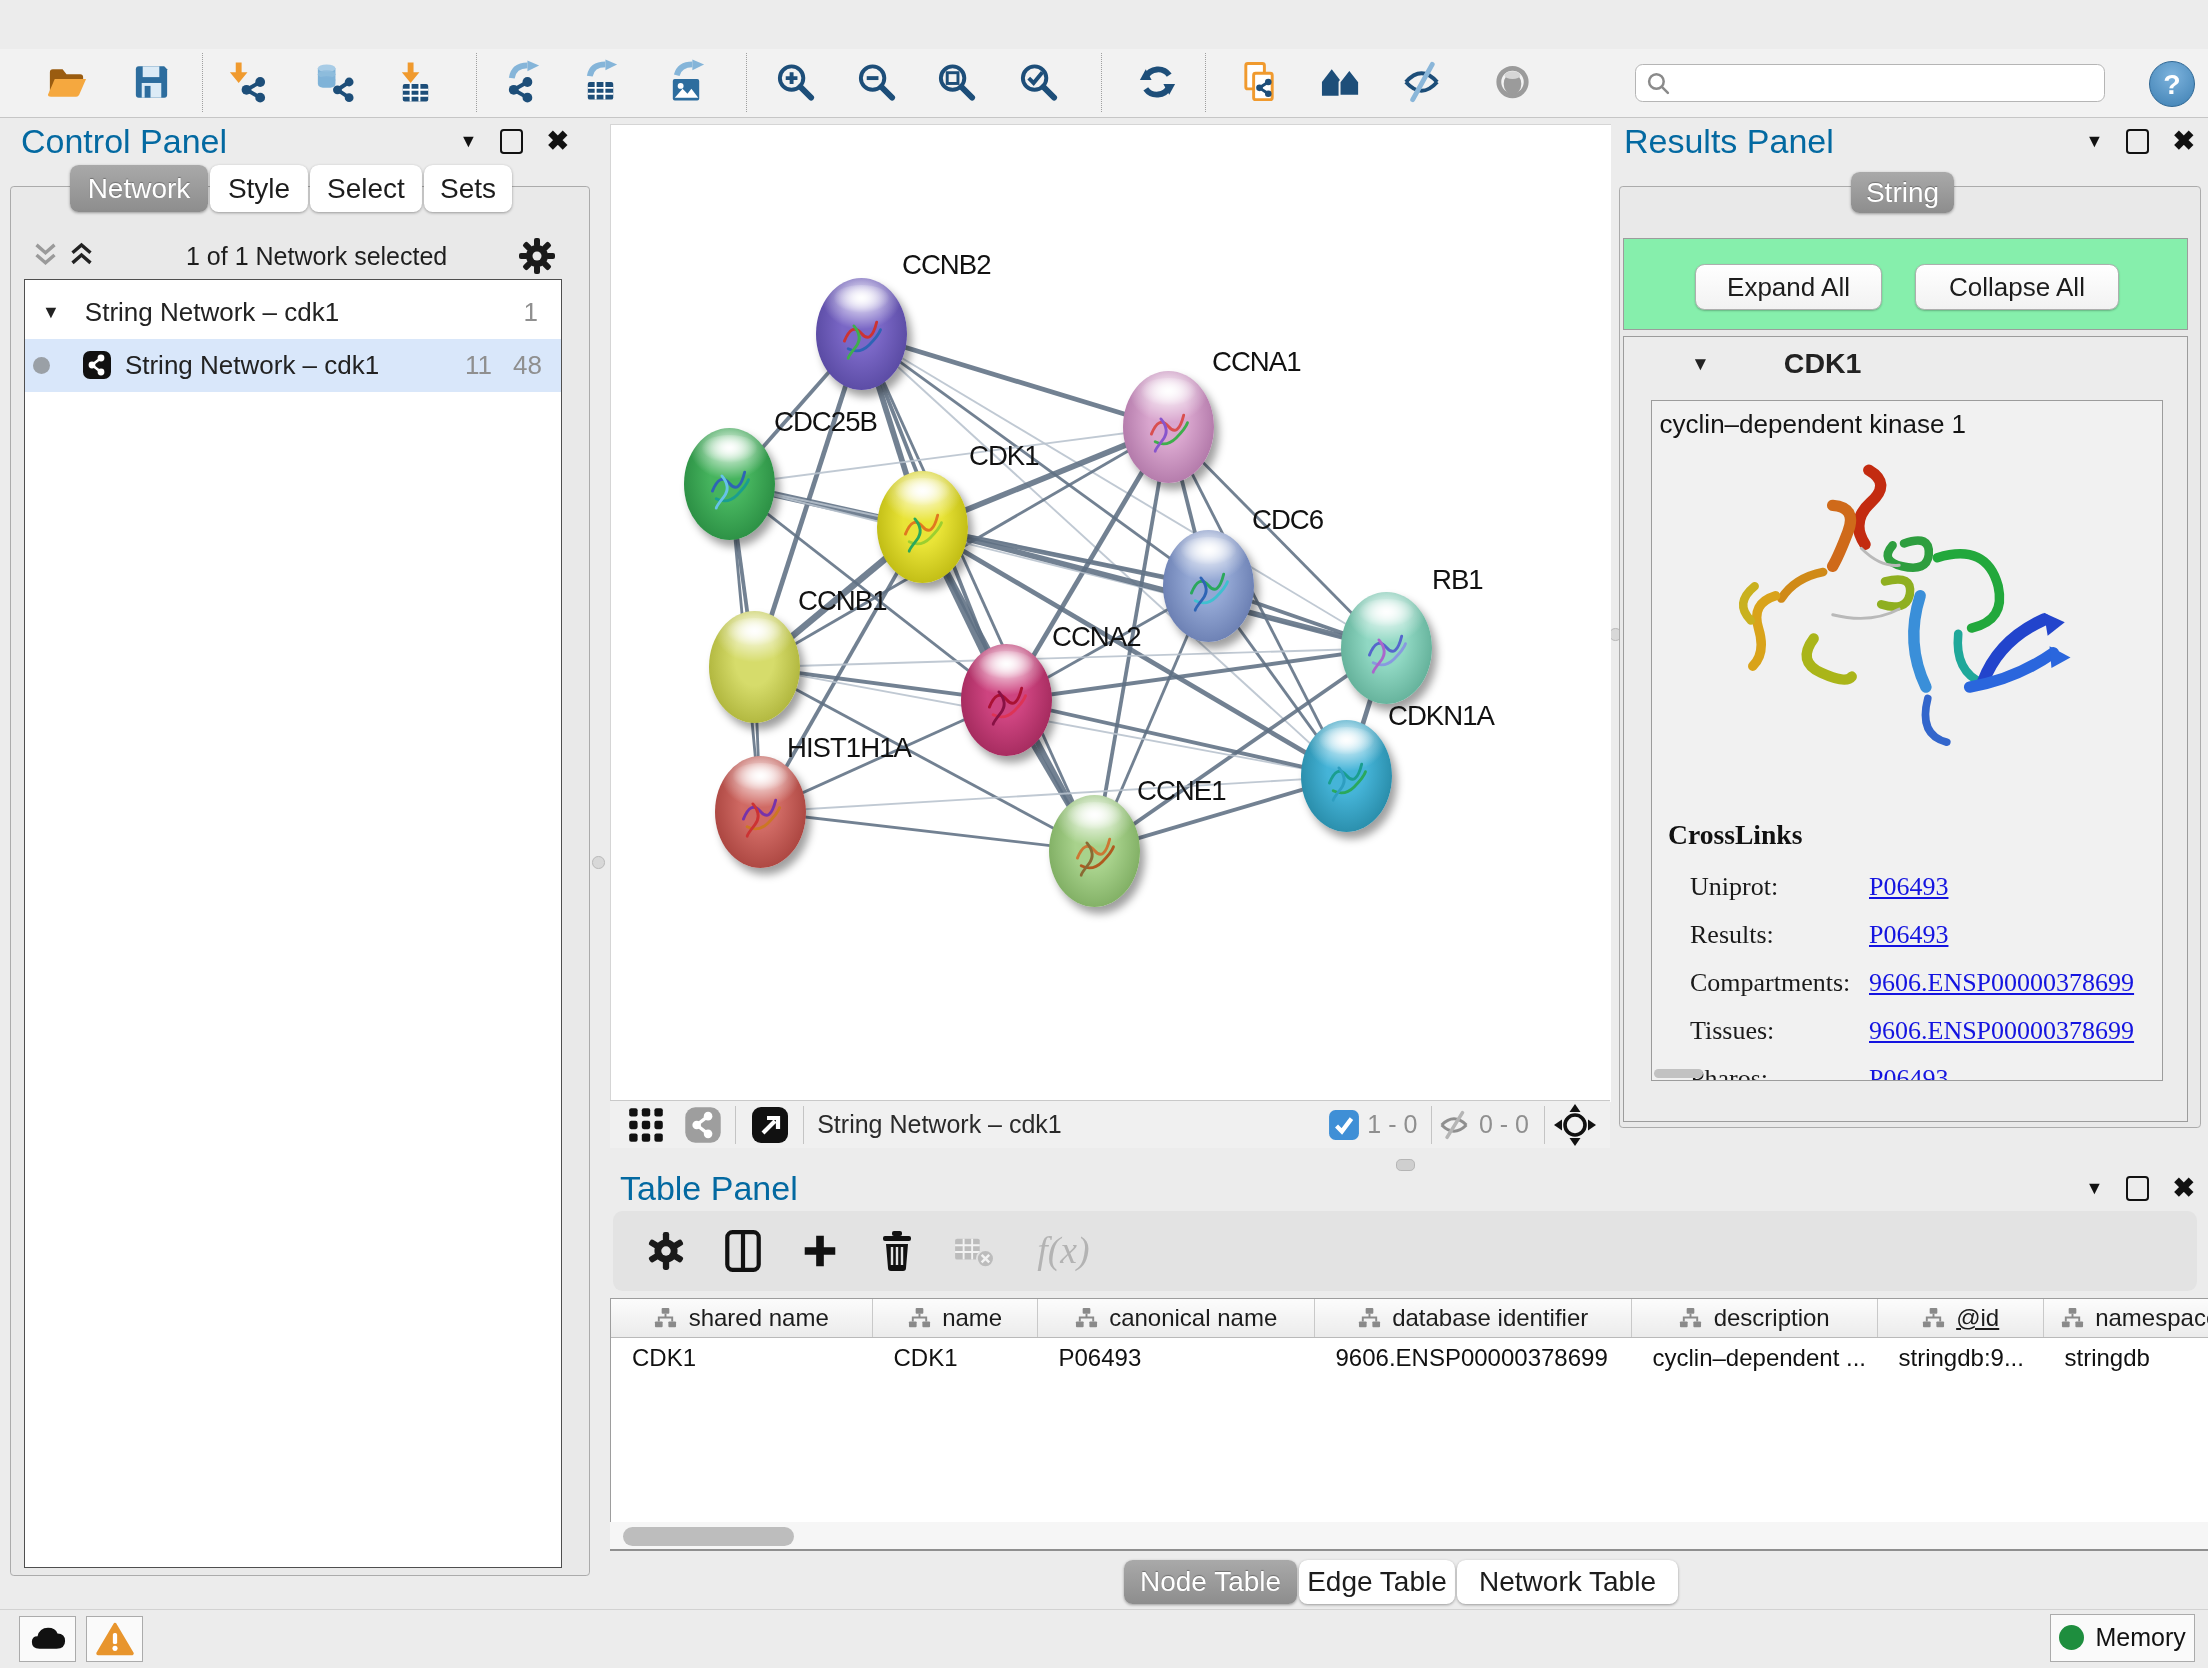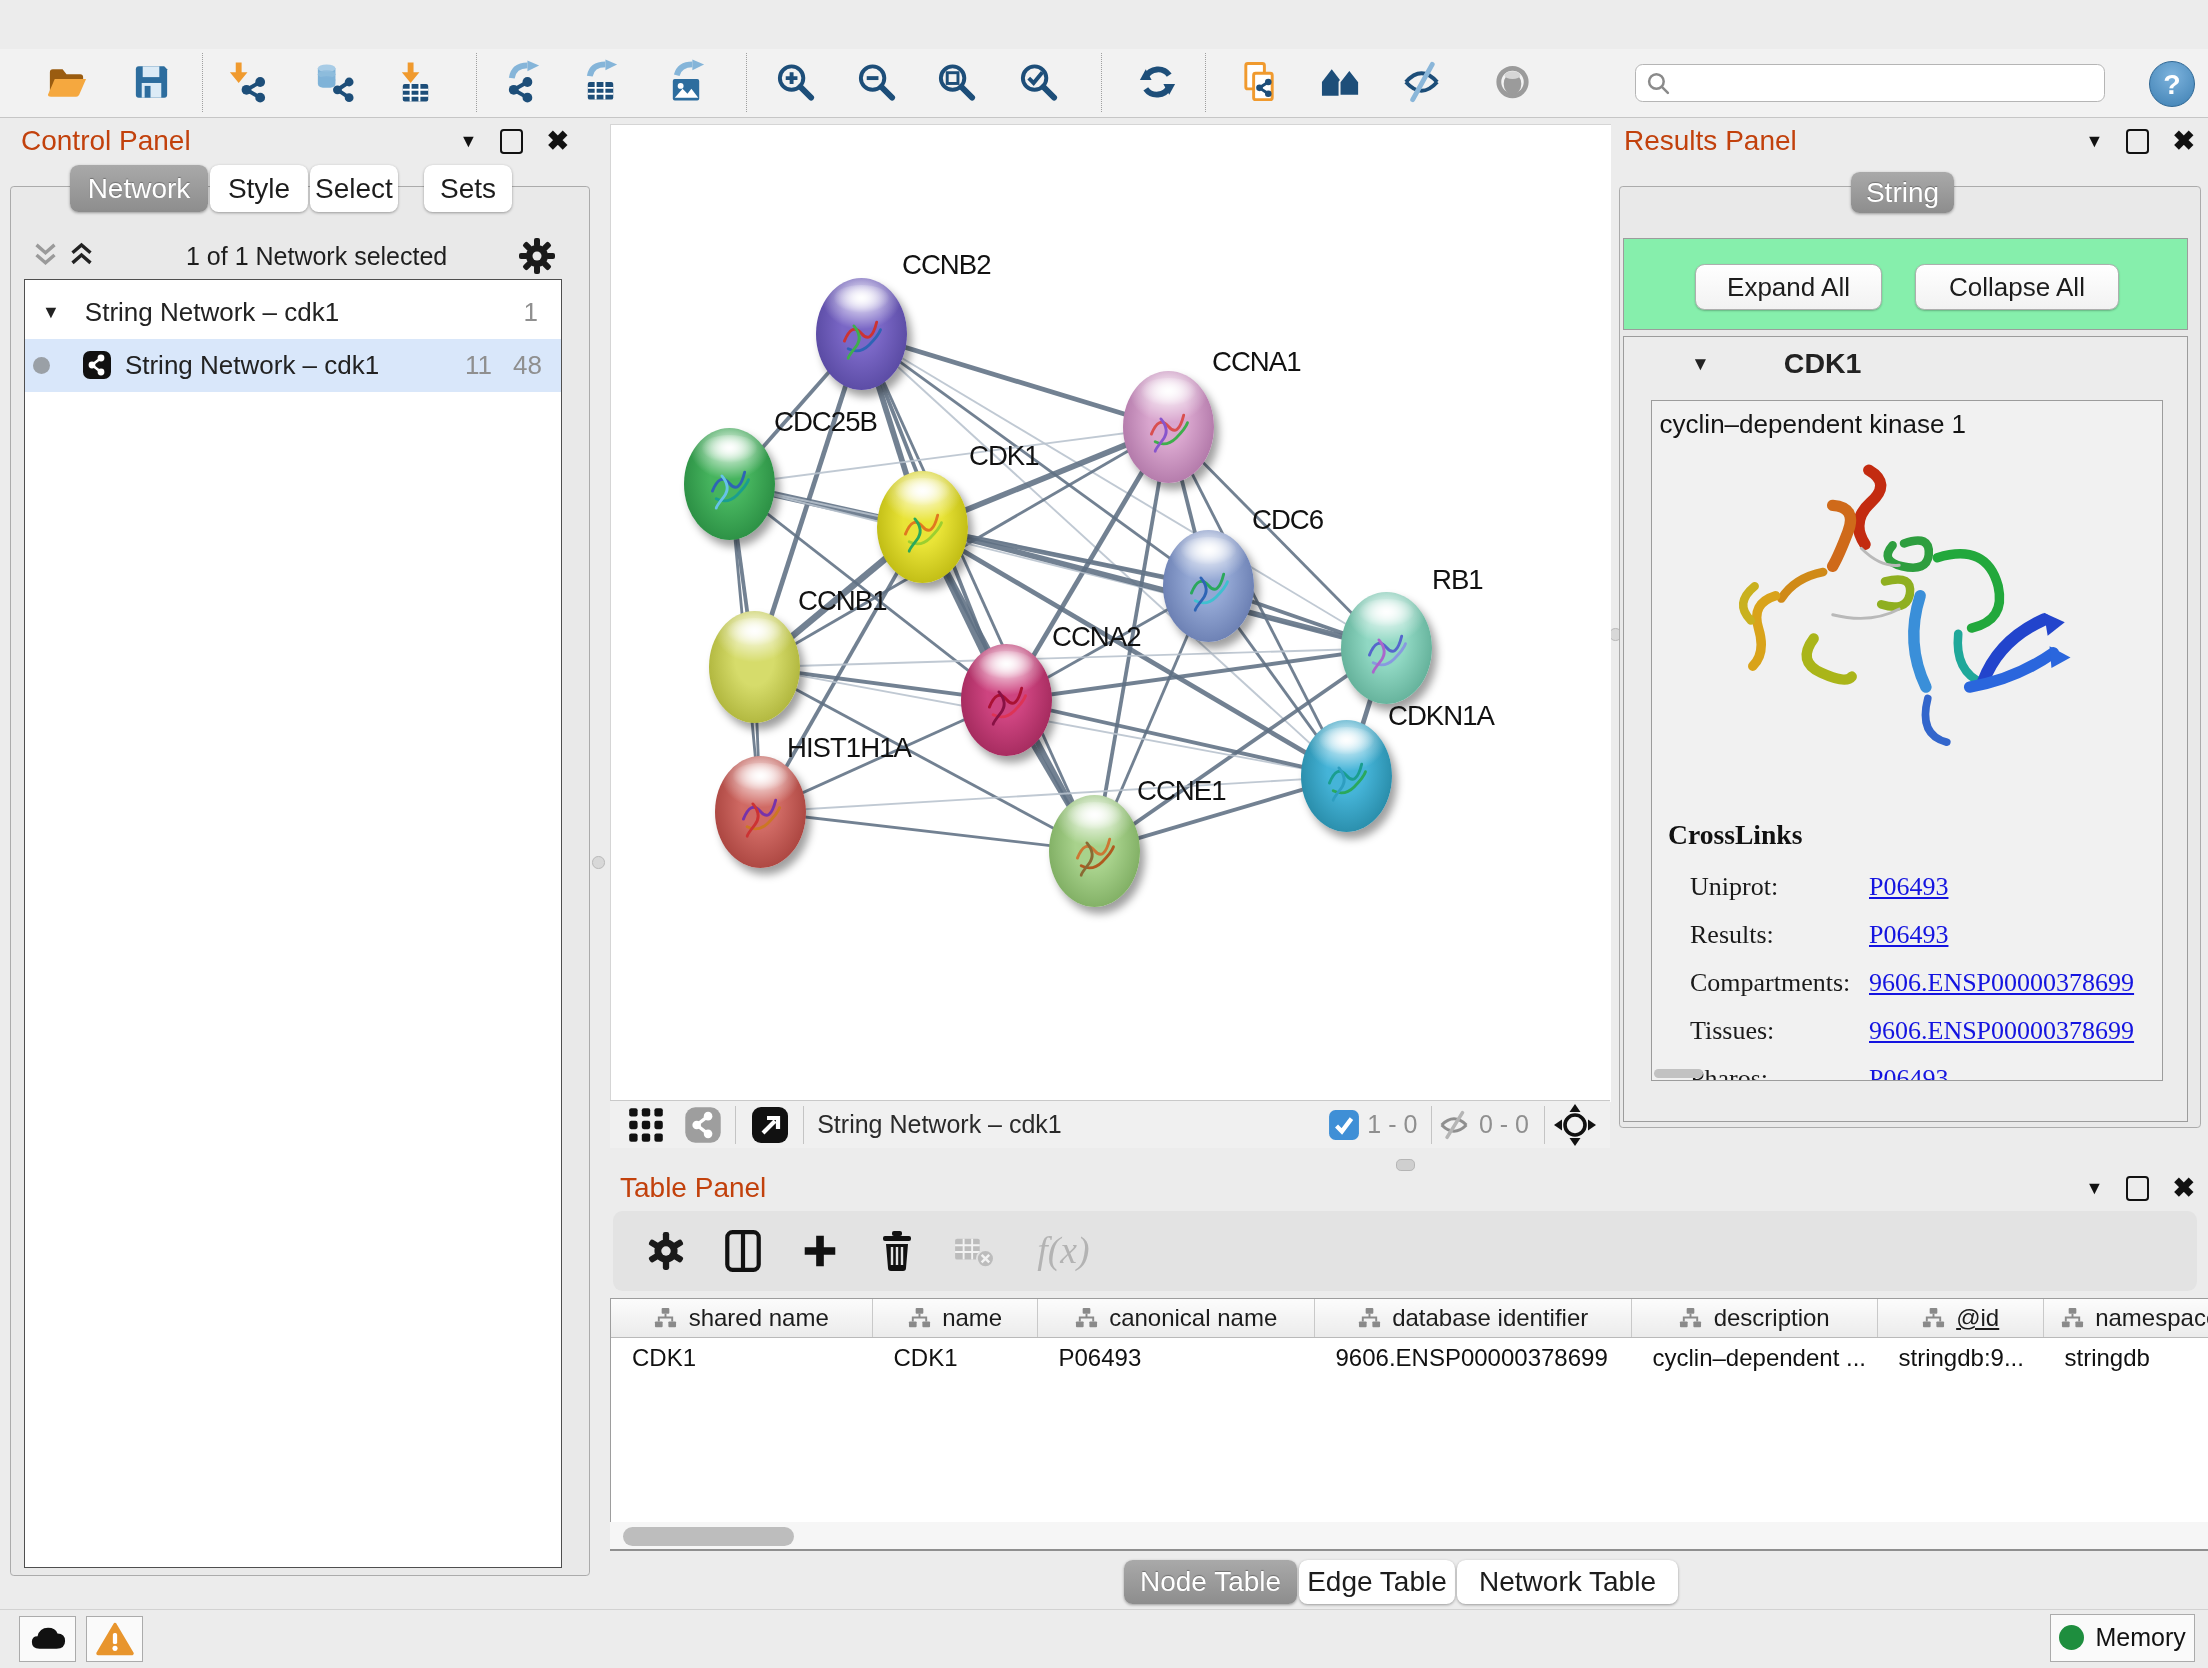--- a/index.html
+++ b/index.html
@@ -23,21 +23,21 @@
   .tsep{position:absolute;top:3.8px;height:59px;border-left:1.9px dotted #9f9f9f;width:0;}
   .search-box{position:absolute;left:1635px;top:15px;width:470px;height:38px;background:#fff;
     border:1px solid #b5b5b5;border-radius:7.6px;display:flex;align-items:center;padding-left:9.5px;box-sizing:border-box;}
   .search-box input{border:none;outline:none;font-size:23px;flex:1;background:transparent;
     font-family:"Liberation Sans",sans-serif;}
   .help-btn{position:absolute;left:2149px;top:12.4px;width:44px;height:44px;border-radius:50%;
     background:radial-gradient(circle at 50% 32%,#7db3dd,#3d7fb2);border:1px solid #2e6794;
     color:#fff;font-size:28.5px;font-weight:bold;display:flex;align-items:center;justify-content:center;}
 
   
-  .panel-title{font-size:28px;color:#c2410c;}
+  .panel-title{font-size:34px;color:#0369a1;}
   .chrome{display:flex;gap:23px;align-items:center;}
   .chrome .c-collapse{font-size:18px;color:#111;}
   .chrome .c-float{width:19px;height:21px;border:2.4px solid #111;border-radius:3.8px;}
   .chrome .c-close{font-size:27px;font-weight:bold;color:#111;line-height:1;}
 
   .tab{position:absolute;height:47px;background:#fff;border-radius:8.6px;
     box-shadow:0 1px 2.9px rgba(0,0,0,.35);display:flex;align-items:center;justify-content:center;
     font-size:28px;color:#1c1c1c;z-index:3;}
   .tab.sel{background:linear-gradient(#a9a9a9,#8d8d8d);color:#fff;text-shadow:0 -1px 1px rgba(0,0,0,.3);}
 
@@ -303,21 +303,21 @@
       <span class="c-close">✖</span>
     </span>
   </div>
   <div class="cp-container"></div>
   <div class="tab sel" style="left:70px;top:165px;width:138px">
       <span>Network</span>
     </div>
   <div class="tab" style="left:210px;top:165px;width:98px">
       <span>Style</span>
     </div>
-  <div class="tab" style="left:310px;top:165px;width:88px">
+  <div class="tab" style="left:310px;top:165px;width:112px">
       <span>Select</span>
     </div>
   <div class="tab" style="left:424px;top:165px;width:88px">
       <span>Sets</span>
     </div>
 
   <div class="abs" style="left:24px;top:234px;width:538px;height:42px;">
     <svg class="abs" style="left:7.6px;top:5.7px" width="27" height="30" viewBox="0 0 24 26">
       <path d="M4 4 l8 7 8-7 M4 13 l8 7 8-7" fill="none" stroke="#9a9a9a" stroke-width="3"></path>
     </svg>

